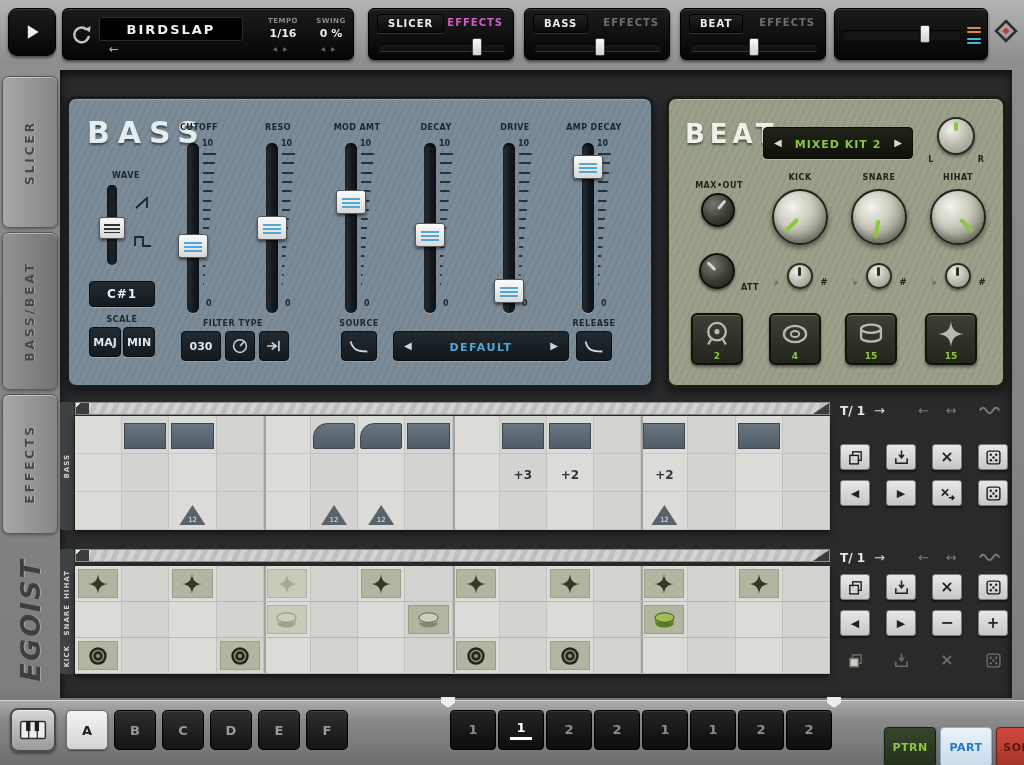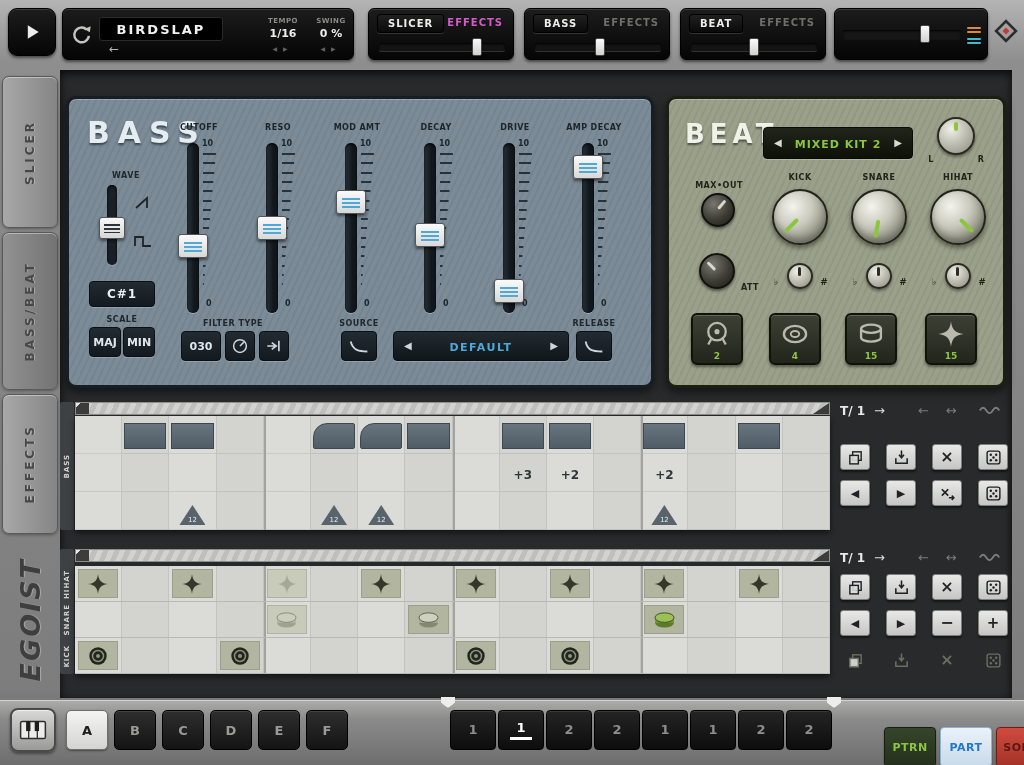--- a/index.html
+++ b/index.html
@@ -13,21 +13,21 @@
 .icon svg{display:block;width:100%;height:100%;}
 .uic{display:inline-block;line-height:1;}
 .fill{position:absolute;inset:0;}
 
 .blk{position:absolute;background:linear-gradient(180deg,#1c1c1c,#050505);border:1px solid #000;
   border-radius:6px;box-shadow:inset 0 1px 0 #3a3a3a,0 2px 3px rgba(0,0,0,.5);}
 #play{left:8px;top:8px;width:48px;height:48px;border-radius:9px;display:flex;align-items:center;justify-content:center;color:#ececec;}
 #play .icon{width:20px;height:20px;}
 #transport{left:62px;top:8px;width:292px;height:52px;}
 .loop-ic{position:absolute;left:8px;top:15px;width:22px;height:22px;color:#c4c4c2;}
-.name-display{position:absolute;left:36px;top:8px;width:124px;height:24px;background:#000;border:1px solid #2a2a2a;border-radius:3px;
+.name-display{position:absolute;left:36px;top:8px;width:144px;height:24px;background:#000;border:1px solid #2a2a2a;border-radius:3px;
   display:flex;align-items:center;justify-content:center;font-size:13px;font-weight:bold;color:#f2f2f2;letter-spacing:2px;}
 .prev-arrow{position:absolute;left:46px;top:34px;font-size:12px;color:#b4b4b2;}
 .tcol{position:absolute;top:8px;width:48px;text-align:center;}
 .tcol .tl{display:block;font-size:7px;color:#8a8a88;font-weight:bold;letter-spacing:.5px;}
 .tcol .tv{display:block;font-size:11px;color:#ededeb;font-weight:bold;margin-top:2px;}
 .tcol .ta{display:block;font-size:6px;color:#606060;margin-top:5px;letter-spacing:6px;}
 .chan{width:146px;height:52px;}
 .chan-name{position:absolute;left:8px;top:5px;font-size:10px;font-weight:bold;color:#ededeb;letter-spacing:1px;
   background:linear-gradient(180deg,#202020,#0a0a0a);padding:3px 10px;border:1px solid #000;border-radius:3px;box-shadow:0 1px 0 #333;}
 .chan-fx{position:absolute;right:10px;top:8px;font-size:10px;font-weight:bold;letter-spacing:1px;color:#6e6e6c;}

